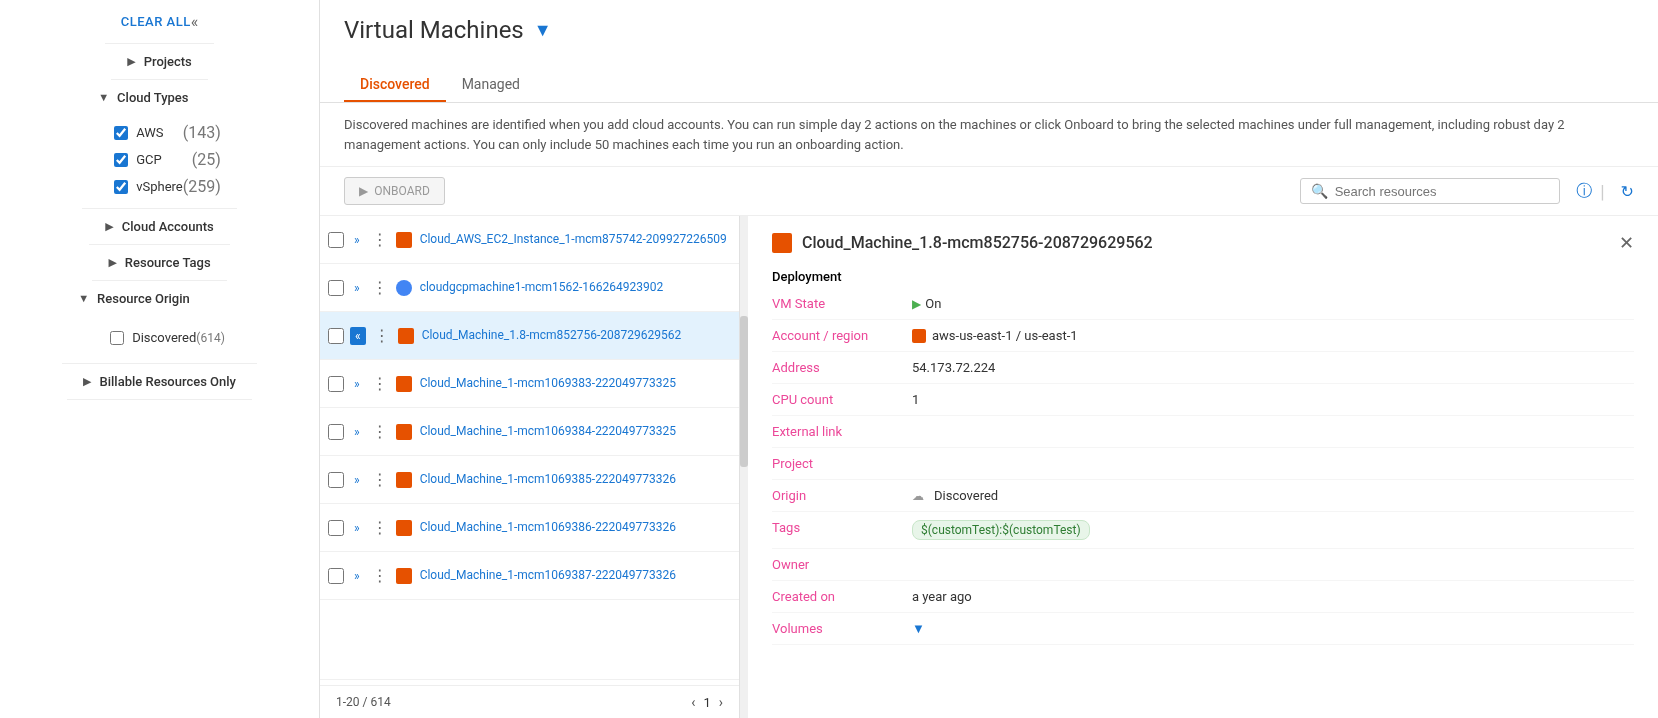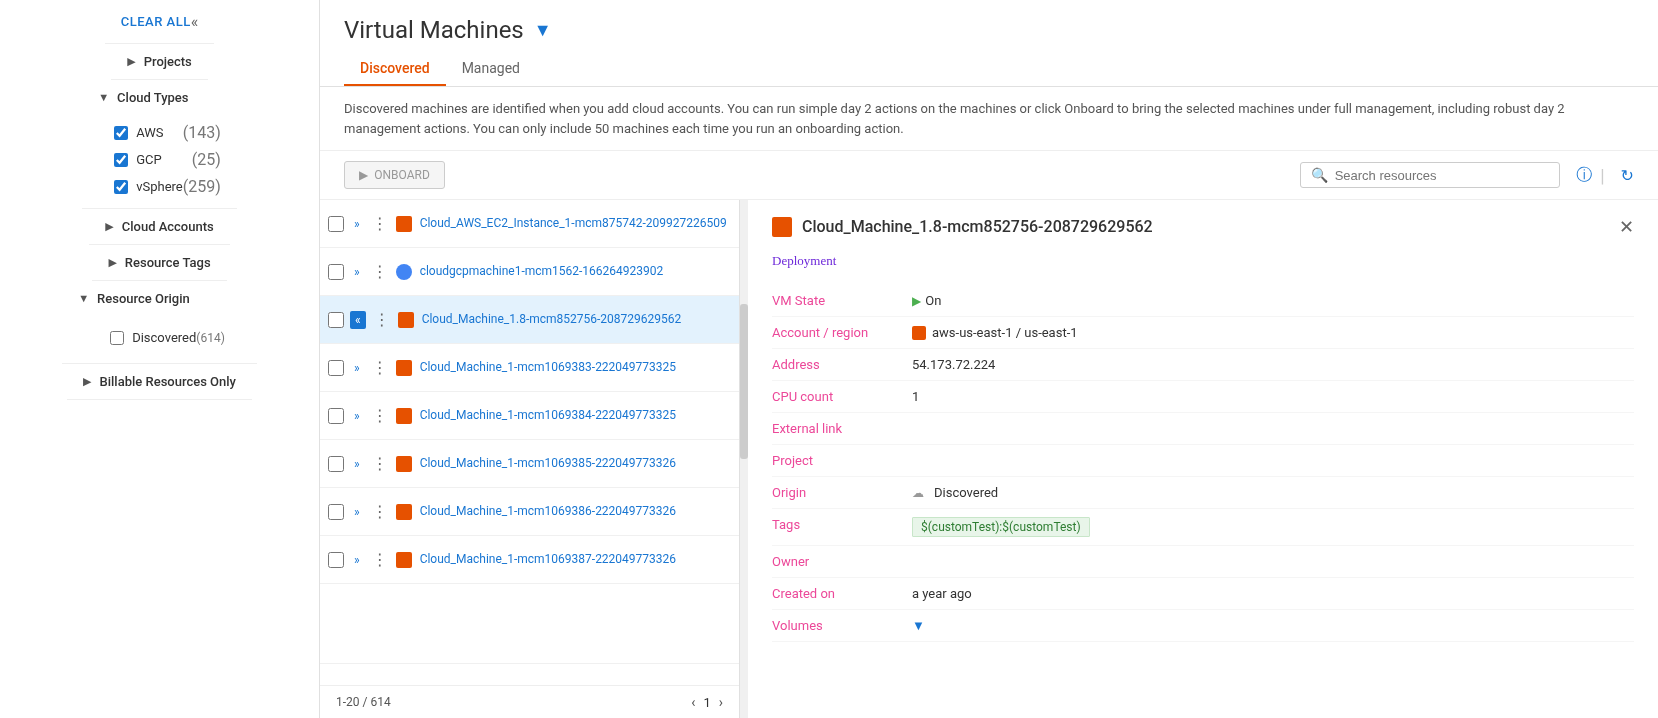--- a/index.html
+++ b/index.html
@@ -24,21 +24,21 @@
 
     .filter-discovered { display: flex; align-items: center; padding: 10px 16px; }
     .filter-discovered input[type=checkbox] { margin-right: 8px; width: 14px; height: 14px; }
     .filter-discovered .label { font-size: 13px; color: #333; flex: 1; }
     .filter-discovered .count { color: #777; font-size: 12px; }
 
     
     .main { flex: 1; display: flex; flex-direction: column; overflow: hidden; background: #fff; }
 
     .main-header { padding: 16px 24px 0; border-bottom: 1px solid #e0e0e0; }
-    .page-title-row { display: flex; align-items: center; margin-bottom: 8px; }
+    .page-title-row { display: flex; align-items: center; margin-bottom: 24px; }
     .page-title { font-size: 24px; font-weight: 400; color: #333; margin-right: 10px; }
     .filter-icon { color: #1976d2; font-size: 18px; }
 
     .tabs { display: flex; gap: 0; }
     .tab { padding: 8px 16px; cursor: pointer; font-size: 14px; color: #666; border-bottom: 2px solid transparent; }
     .tab.active { color: #e65100; border-bottom: 2px solid #e65100; font-weight: 500; }
 
     .description { padding: 12px 24px; font-size: 13px; color: #555; line-height: 1.5; background: #fff; border-bottom: 1px solid #eee; }
 
     .toolbar { display: flex; align-items: center; padding: 10px 24px; border-bottom: 1px solid #eee; gap: 8px; }
@@ -71,30 +71,30 @@
     .page-nav { cursor: pointer; color: #555; font-size: 14px; }
     .page-num { font-size: 13px; color: #333; }
 
     
     .detail-panel { flex: 1; overflow-y: auto; padding: 16px 24px; background: #fff; position: relative; }
     .detail-panel-header { display: flex; align-items: center; margin-bottom: 16px; }
     .detail-icon { width: 20px; height: 20px; background: #e65100; border-radius: 2px; margin-right: 10px; flex-shrink: 0; }
     .detail-title { font-size: 16px; font-weight: 500; color: #333; flex: 1; }
     .detail-close { cursor: pointer; color: #666; font-size: 18px; margin-left: 8px; }
 
-    .detail-section-title { font-size: 13px; font-weight: 500; color: #6d28d9; margin-bottom: 12px; padding-bottom: 4px; font-family: Liberation Serif, serif; }
+    .detail-section-title { font-size: 13px; font-weight: 500; color: #000000; padding-bottom: 4px; }
     .detail-row { display: flex; align-items: flex-start; padding: 8px 0; border-bottom: 1px solid #f5f5f5; }
     .detail-label { width: 140px; min-width: 140px; font-size: 13px; color: #ec4899; }
     .detail-value { font-size: 13px; color: #333; flex: 1; display: flex; align-items: center; gap: 6px; }
     .vm-state-on { display: flex; align-items: center; gap: 4px; color: #333; }
     .vm-state-icon { color: #4caf50; font-size: 12px; }
     .account-icon { width: 14px; height: 14px; background: #e65100; border-radius: 2px; display: inline-block; }
     .external-link { color: #1976d2; text-decoration: none; display: flex; align-items: center; gap: 3px; }
     .origin-cloud-icon { color: #999; font-size: 12px; margin-right: 4px; }
-    .tag-badge { background: #e8f5e9; border: 1px solid #c8e6c9; color: #2e7d32; padding: 2px 8px; border-radius: 1px; font-size: 12px; }
+    .tag-badge { background: #e8f5e9; border: 1px solid #c8e6c9; color: #2e7d32; padding: 2px 8px; border-radius: 8px; font-size: 12px; }
 
     
     .table-body::-webkit-scrollbar { width: 6px; }
     .table-body::-webkit-scrollbar-track { background: #f5f5f5; }
     .table-body::-webkit-scrollbar-thumb { background: #ccc; border-radius: 3px; }
     .detail-panel::-webkit-scrollbar { width: 6px; }
     .detail-panel::-webkit-scrollbar-track { background: #f5f5f5; }
     .detail-panel::-webkit-scrollbar-thumb { background: #ccc; border-radius: 3px; }
 
     .scrollbar-track { width: 8px; background: #f0f0f0; position: relative; }

